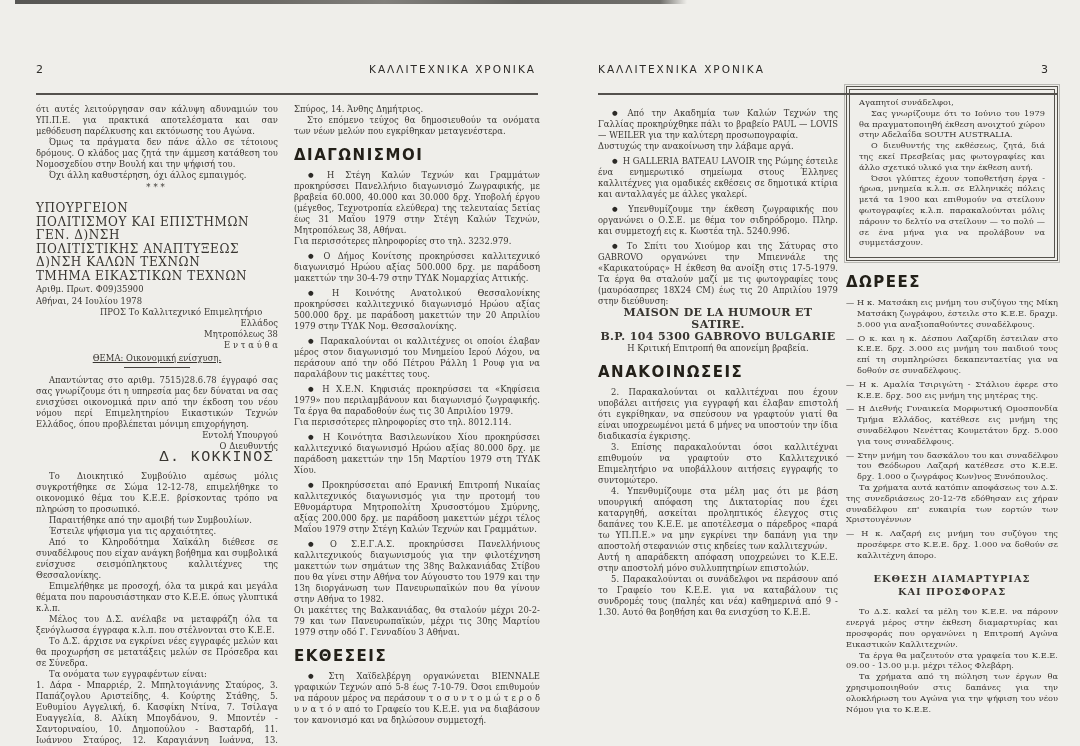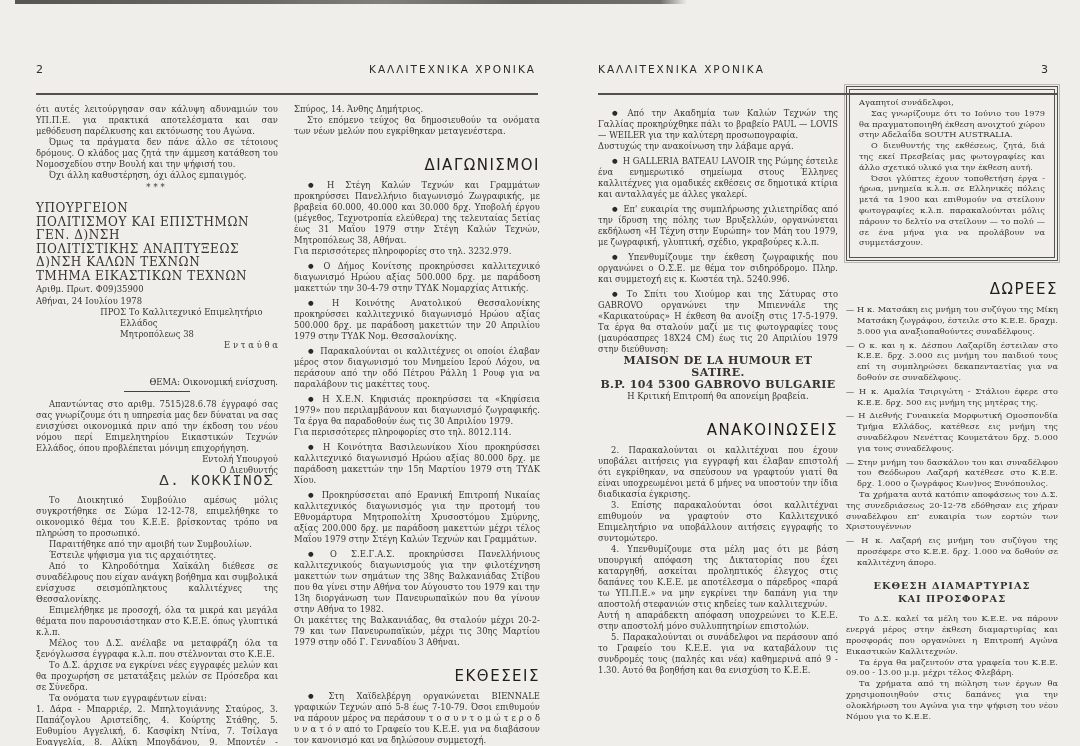--- a/index.html
+++ b/index.html
@@ -27,28 +27,28 @@
   .col-l2{left:294px;top:104px;width:246px;}
   .col-r1{left:598px;top:104px;width:240px;}
   .col-r2{left:846px;top:86px;width:212px;font-size:8.2px;line-height:10.8px;}
   .blk{margin:0;}
   .blk.p{text-indent:13px;}
   .blk.pf{text-indent:0;}
   .blk.stars{text-align:center;letter-spacing:3px;margin:1px 0;text-indent:0;}
   .blk.vsp{height:8px;}
   .blk.lh{font-size:12px;line-height:13.5px;letter-spacing:.6px;text-align:left;text-indent:0;}
   .blk.meta{text-align:left;line-height:12px;text-indent:0;}
-  .blk.addr1{margin-left:49px;text-align:center;text-indent:0;}
-  .blk.addr2{margin-left:84px;text-align:left;text-indent:0;}
+  .blk.addr1{margin-left:64px;text-align:left;text-indent:0;}
+  .blk.addr2{margin-left:84px;text-align:right;text-indent:0;}
   .blk.right{text-align:right;text-indent:0;}
   .blk.sigb{text-align:right;font-size:15px;letter-spacing:1.4px;padding-right:4px;text-indent:0;font-family:Liberation Mono, monospace;}
-  .blk.theme{margin-top:26px;text-align:right;text-indent:0;}
+  .blk.theme{margin-top:2px;text-align:center;text-indent:0;text-decoration:underline;}
   .blk.smallrule{border-bottom:1px solid #45423e;width:66px;margin:3px auto 7px;height:0;}
-  .blk.h{font-family:"DejaVu Sans", sans-serif;font-weight:400;font-size:15px;letter-spacing:1.5px;
-    color:#232019;margin:20px 0 6px;text-align:right;text-indent:0;line-height:17px;}
+  .blk.h{font-family:"DejaVu Sans", sans-serif;font-weight:700;font-size:15px;letter-spacing:1.5px;
+    color:#232019;margin:10px 0 6px;text-align:left;text-indent:0;line-height:17px;}
   .blk.hc{text-align:center;font-weight:bold;font-size:9.8px;letter-spacing:1px;line-height:13px;text-indent:0;}
   .blk.hc1{margin-top:12px;}
   .blk.center{text-align:center;text-indent:0;}
   .blk.centerb{text-align:center;font-weight:bold;letter-spacing:.4px;font-size:11px;text-indent:0;line-height:12px;}
   .blk.bullet{text-indent:14px;margin-top:4px;}
   .blk.dash{padding-left:11px;text-indent:-11px;margin-top:3px;}
   .dot{font-size:6.5px;margin-right:5px;vertical-align:1px;color:#2c2a26;}
   .box{border:4px double #55524c;outline:1px solid rgba(85,82,76,.35);outline-offset:1px;
     padding:7px 9px 9px;margin:0 0 13px 0;}
   .box .blk{text-indent:12px;}
@@ -121,21 +121,20 @@
     <div class="blk bullet"><span class="dot">●</span>Προκηρύσσεται από Ερανική Επιτροπή Νικαίας καλλιτεχνικός διαγωνισμός για την προτομή του Εθνομάρτυρα Μητροπολίτη Χρυσοστόμου Σμύρνης, αξίας 200.000 δρχ. με παράδοση μακεττών μέχρι τέλος Μαΐου 1979 στην Στέγη Καλών Τεχνών και Γραμμάτων.</div>
     <div class="blk bullet"><span class="dot">●</span>Ο Σ.Ε.Γ.Α.Σ. προκηρύσσει Πανελλήνιους καλλιτεχνικούς διαγωνισμούς για την φιλοτέχνηση μακεττών των σημάτων της 38ης Βαλκανιάδας Στίβου που θα γίνει στην Αθήνα τον Αύγουστο του 1979 και την 13η διοργάνωση των Πανευρωπαϊκών που θα γίνουν στην Αθήνα το 1982.</div>
     <div class="blk pf">Οι μακέττες της Βαλκανιάδας, θα σταλούν μέχρι 20-2-79 και των Πανευρωπαϊκών, μέχρι τις 30ης Μαρτίου 1979 στην οδό Γ. Γενναδίου 3 Αθήναι.</div>
     <div class="blk h">ΕΚΘΕΣΕΙΣ</div>
     <div class="blk bullet"><span class="dot">●</span>Στη Χαϊδελβέργη οργανώνεται BIENNALE γραφικών Τεχνών από 5-8 έως 7-10-79. Όσοι επιθυμούν να πάρουν μέρος να περάσουν τ ο  σ υ ν τ ο μ ώ τ ε ρ ο  δ υ ν α τ ό ν  από το Γραφείο του Κ.Ε.Ε. για να διαβάσουν τον κανονισμό και να δηλώσουν συμμετοχή.</div>
   </div>
 <div class="page-col col-r1">
     <div class="blk bullet"><span class="dot">●</span>Από την Ακαδημία των Καλών Τεχνών της Γαλλίας προκηρύχθηκε πάλι το βραβείο PAUL — LOVIS — WEILER για την καλύτερη προσωπογραφία.</div>
     <div class="blk pf">Δυστυχώς την ανακοίνωση την λάβαμε αργά.</div>
     <div class="blk bullet"><span class="dot">●</span>Η GALLERIA BATEAU LAVOIR της Ρώμης έστειλε ένα ενημερωτικό σημείωμα στους Έλληνες καλλιτέχνες για ομαδικές εκθέσεις σε δημοτικά κτίρια και ανταλλαγές με άλλες γκαλερί.</div>
-    <div class="blk bullet"><span class="dot">●</span>Επ' ευκαιρία της συμπλήρωσης χιλιετηρίδας από την ίδρυση της πόλης των Βρυξελλών, οργανώνεται εκδήλωση «Η Τέχνη στην Ευρώπη» τον Μάη του 1979, με ζωγραφική, γλυπτική, σχέδιο, γκραβούρες κ.λ.π.</div>
     <div class="blk bullet"><span class="dot">●</span>Υπενθυμίζουμε την έκθεση ζωγραφικής που οργανώνει ο Ο.Σ.Ε. με θέμα τον σιδηρόδρομο. Πληρ. και συμμετοχή εις κ. Κωστέα τηλ. 5240.996.</div>
     <div class="blk bullet"><span class="dot">●</span>Το Σπίτι του Χιούμορ και της Σάτυρας στο GABROVO οργανώνει την Μπιεννάλε της «Καρικατούρας» Η έκθεση θα ανοίξη στις 17-5-1979. Τα έργα θα σταλούν μαζί με τις φωτογραφίες τους (μαυρόασπρες 18Χ24 CM) έως τις 20 Απριλίου 1979 στην διεύθυνση:</div>
     <div class="blk centerb">MAISON DE LA HUMOUR ET SATIRE.</div>
     <div class="blk centerb">B.P. 104 5300 GABROVO BULGARIE</div>
     <div class="blk center">Η Κριτική Επιτροπή θα απονείμη βραβεία.</div>
     <div class="blk h">ΑΝΑΚΟΙΝΩΣΕΙΣ</div>
     <div class="blk p">2. Παρακαλούνται οι καλλιτέχναι που έχουν υποβάλει αιτήσεις για εγγραφή και έλαβαν επιστολή ότι εγκρίθηκαν, να σπεύσουν να γραφτούν γιατί θα είναι υποχρεωμένοι μετά 6 μήνες να υποστούν την ίδια διαδικασία έγκρισης.</div>
     <div class="blk p">3. Επίσης παρακαλούνται όσοι καλλιτέχναι επιθυμούν να γραφτούν στο Καλλιτεχνικό Επιμελητήριο να υποβάλλουν αιτήσεις εγγραφής το συντομώτερο.</div>
     <div class="blk p">4. Υπενθυμίζουμε στα μέλη μας ότι με βάση υπουργική απόφαση της Δικτατορίας που έχει καταργηθή, ασκείται προληπτικός έλεγχος στις δαπάνες του Κ.Ε.Ε. με αποτέλεσμα ο πάρεδρος «παρά τω ΥΠ.Π.Ε.» να μην εγκρίνει την δαπάνη για την αποστολή στεφανιών στις κηδείες των καλλιτεχνών.</div>
     <div class="blk pf">Αυτή η απαράδεκτη απόφαση υποχρεώνει το Κ.Ε.Ε. στην αποστολή μόνο συλλυπητηρίων επιστολών.</div>

